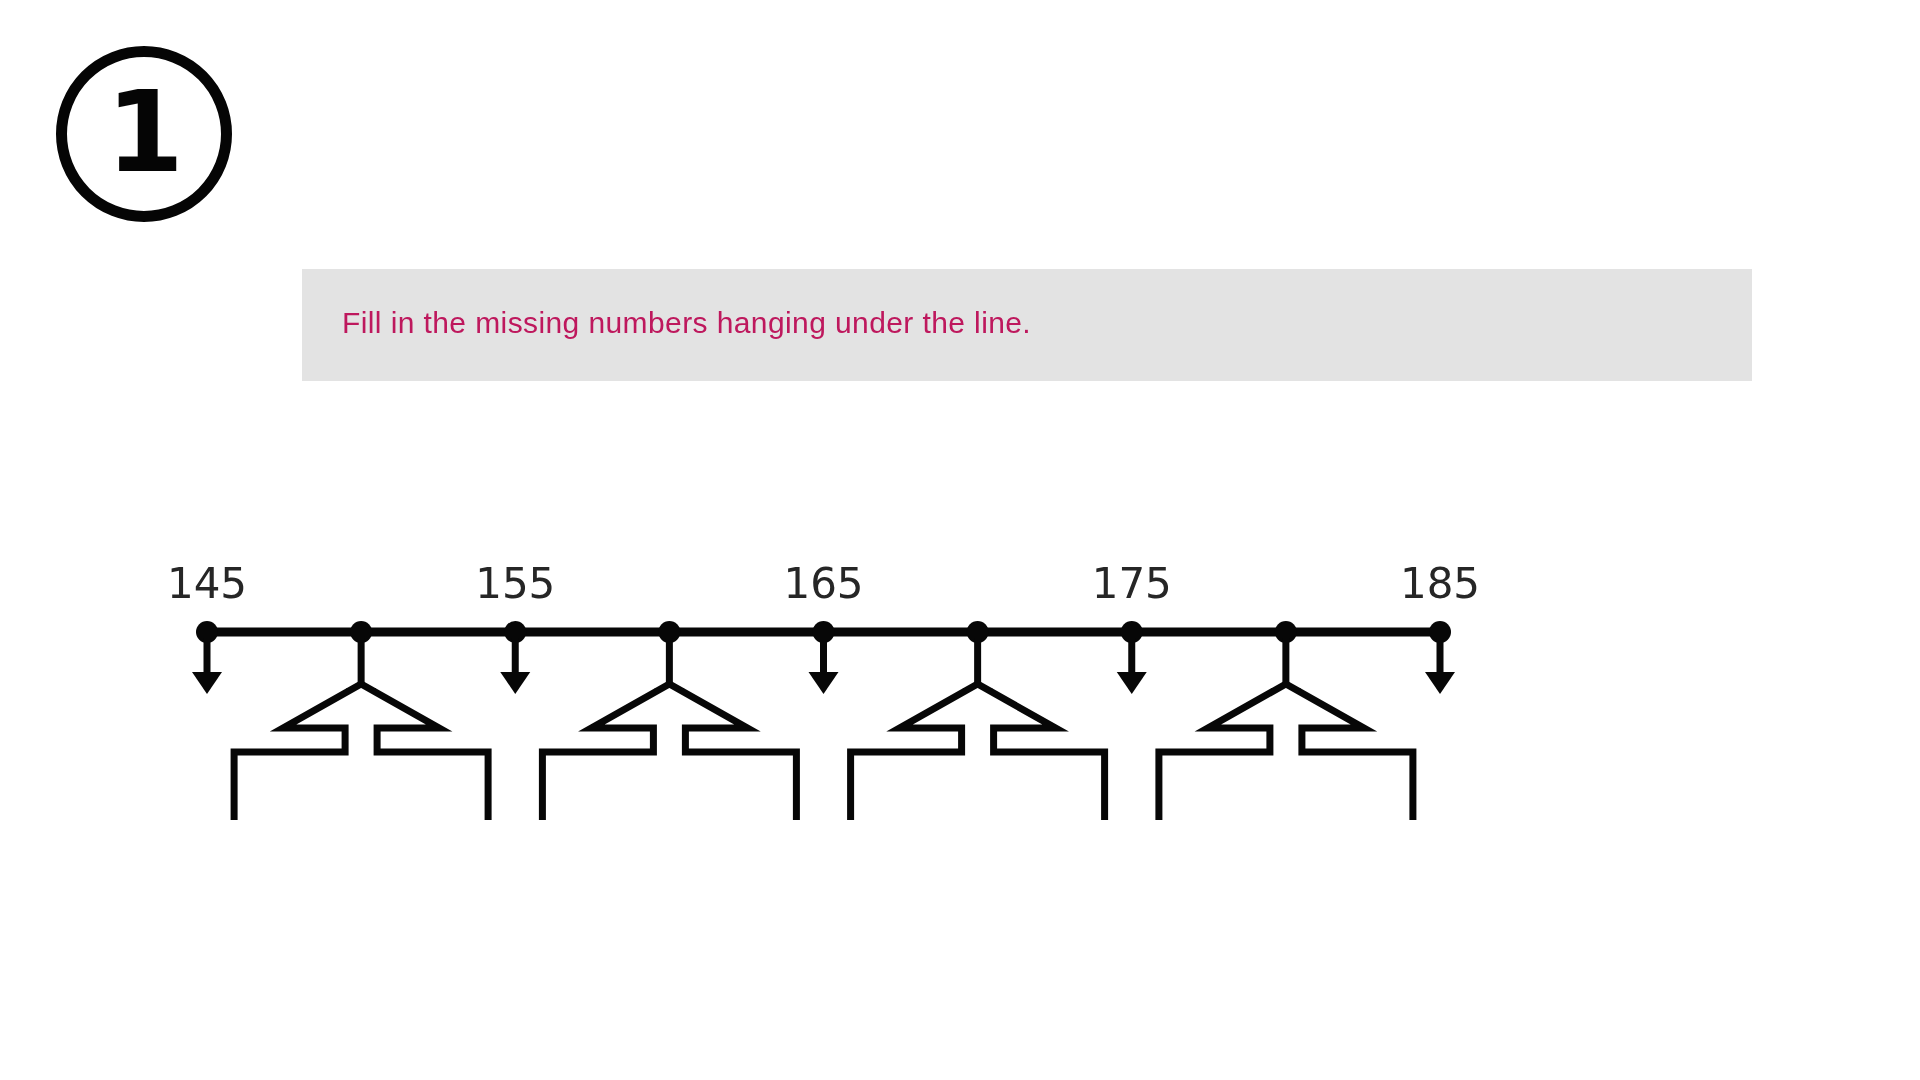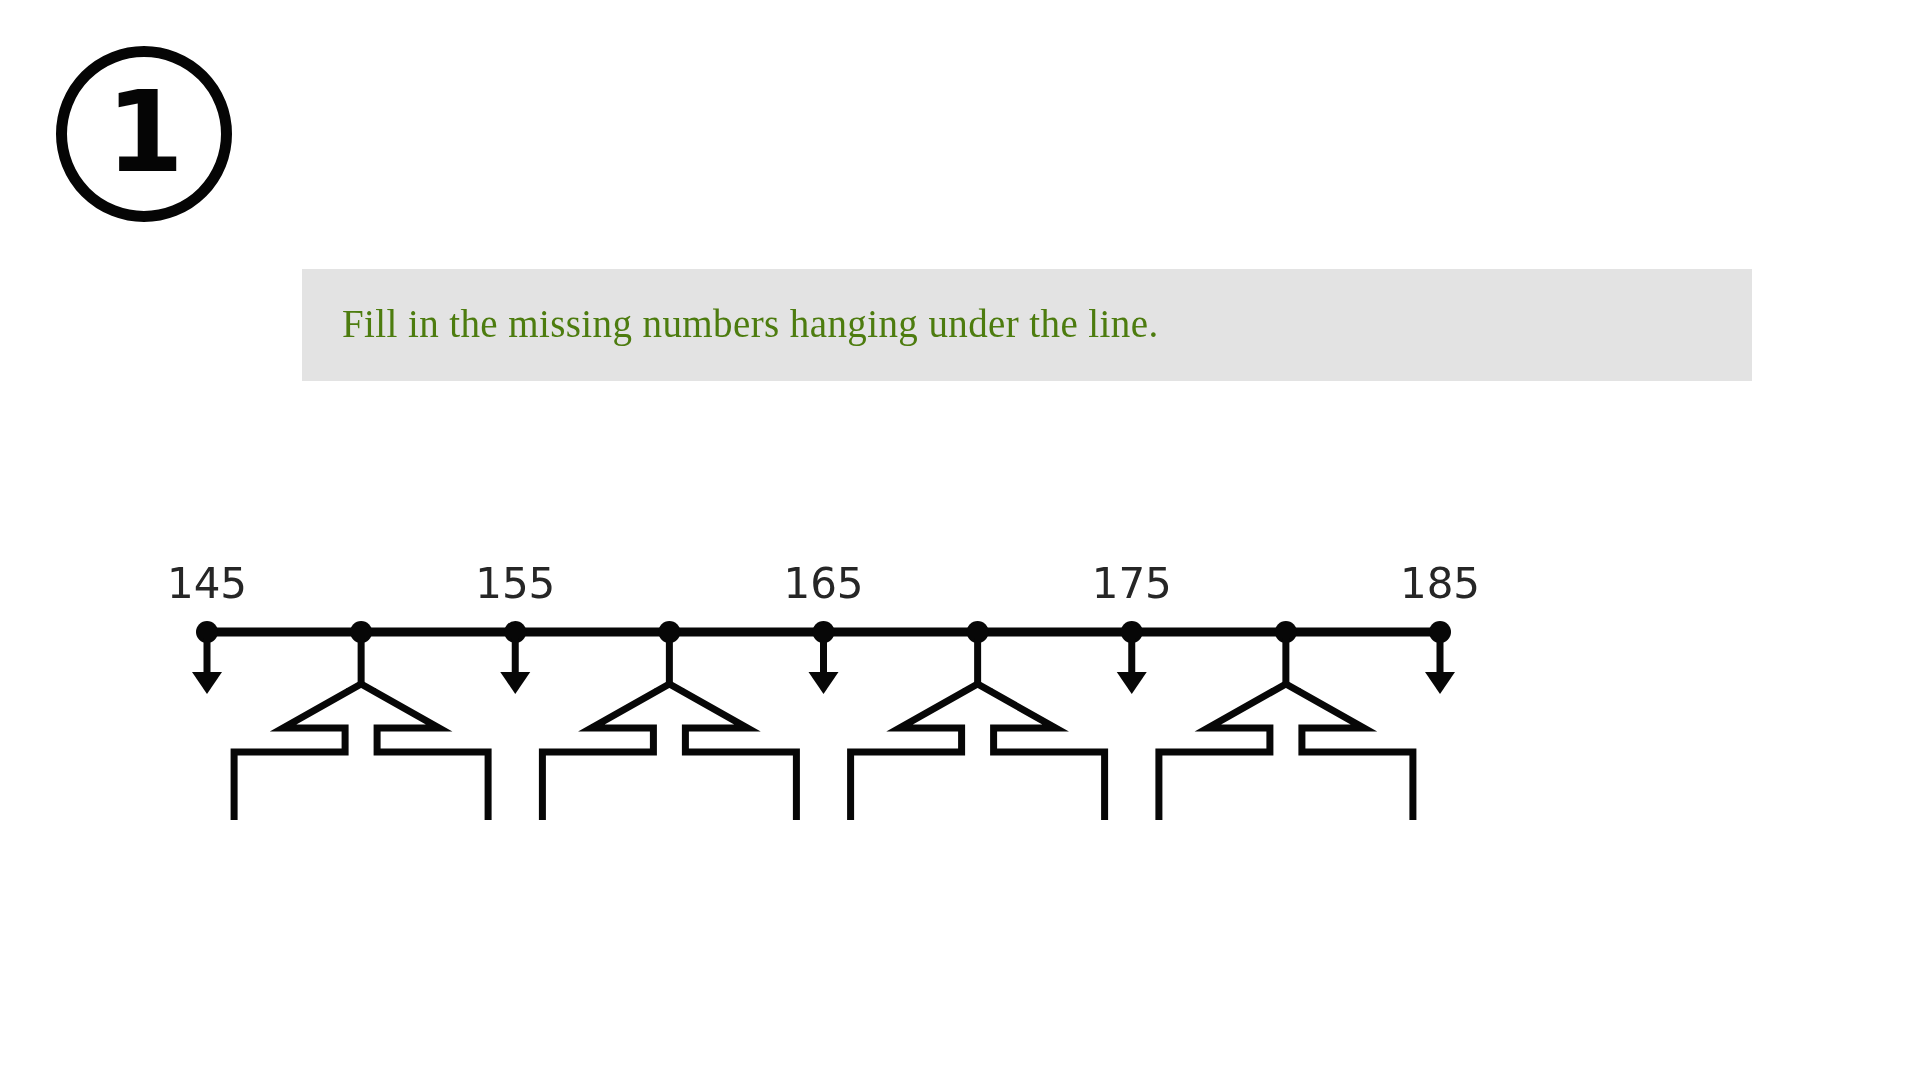--- a/index.html
+++ b/index.html
@@ -47,24 +47,24 @@
     left: 302px;
     top: 269px;
     width: 1450px;
     height: 112px;
     background: #e3e3e3;
     display: flex;
     align-items: center;
     padding-left: 40px;
   }
   #instruction-band .instruction-text {
-    font-family: Liberation Serif, serif;
-    font-size: 39px;
+    font-family: Liberation Sans, sans-serif;
+    font-size: 30px;
     font-weight: 400;
-    color: #4d7c0f;
+    color: #be185d;
     letter-spacing: 0.4px;
     white-space: nowrap;
     transform: translateY(-2px);
   }
 
   
   #numberline-area {
     position: absolute;
     left: 0;
     top: 400px;

